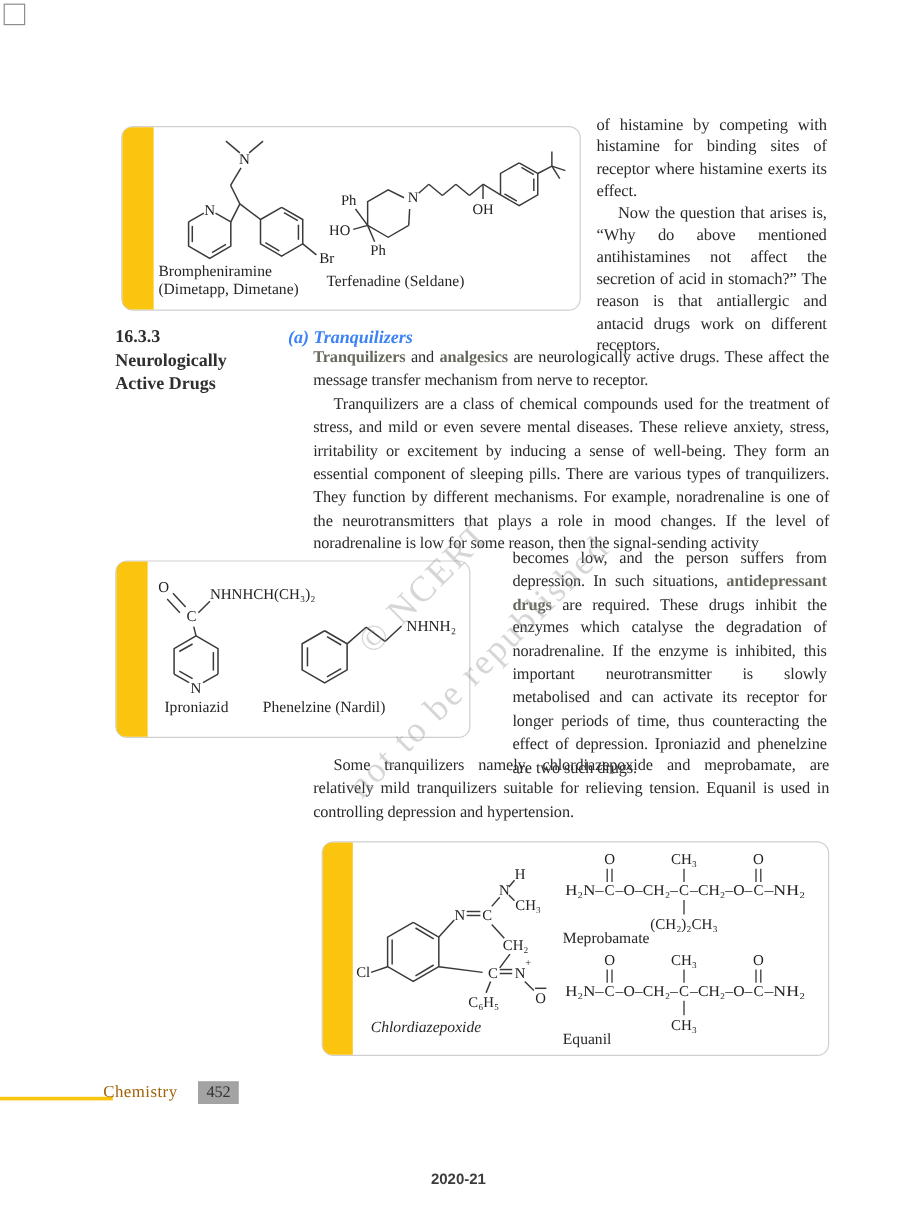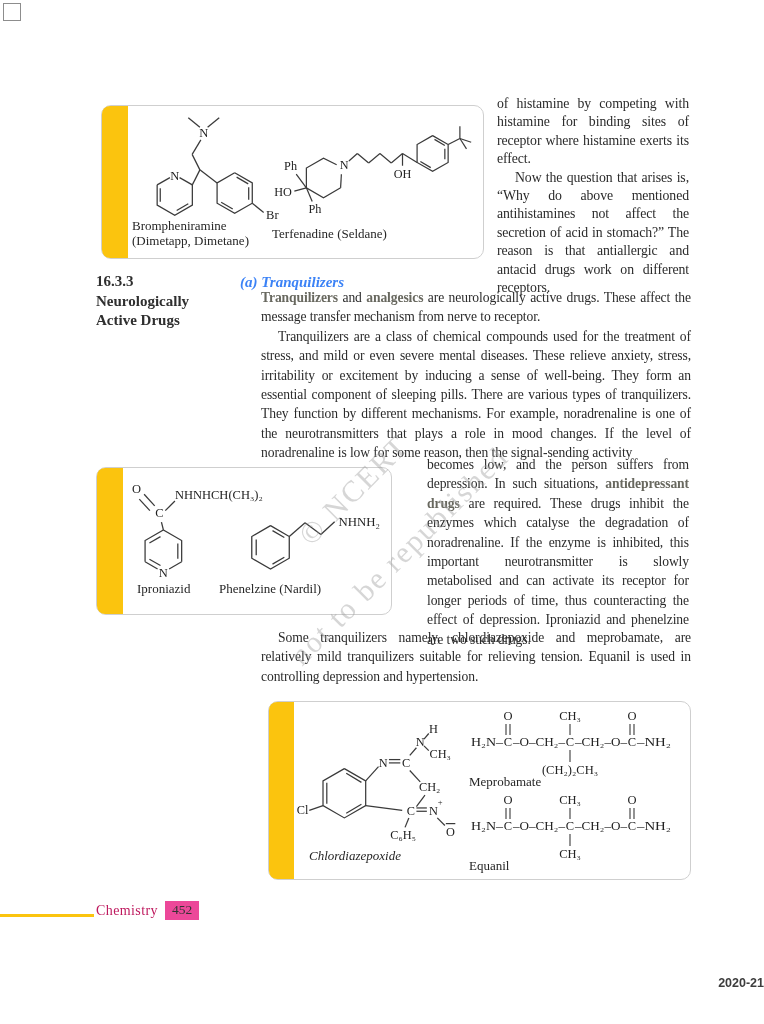--- a/index.html
+++ b/index.html
@@ -29,23 +29,23 @@
   svg.struct text{fill:#222;font-family:"Liberation Serif",serif;font-size:13px;text-anchor:middle;}
   svg.struct text.st{text-anchor:start;}
   svg.formula text{fill:#222;font-family:"Liberation Serif",serif;font-size:12.5px;}
   svg.formula line{stroke:#3a3a3a;stroke-width:1.1;}
   svg.formula text.mid{text-anchor:middle;}
   
   .wm{position:absolute;white-space:nowrap;color:rgba(158,158,158,0.42);font-size:30px;
       letter-spacing:2px;transform:rotate(-45deg);transform-origin:left top;z-index:30;pointer-events:none;}
   
   .foot-line{left:0;top:914px;width:94px;height:3px;background:#FBC40E;}
-  .foot-book{left:96px;top:903px;font-size:14px;color:#be185d;letter-spacing:0.4px;}
-  .foot-badge{left:165px;top:901px;background:#ec4899;padding:1px 7px 2px 7px;font-size:13.5px;color:#333;}
-  .foot-year{left:0;top:976px;width:100%;text-align:right;font-family:"Liberation Sans",sans-serif;
+  .foot-book{left:86px;top:903px;font-size:14px;color:#a16207;letter-spacing:0.4px;}
+  .foot-badge{left:165px;top:901px;background:#a3a3a3;padding:1px 7px 2px 7px;font-size:13.5px;color:#333;}
+  .foot-year{left:0;top:976px;width:100%;text-align:center;font-family:"Liberation Sans",sans-serif;
              font-weight:bold;font-size:12.5px;color:#3d3d3d;}
 </style>
 </head>
 <body>
 
 <div class="page">
 
   <div class="abs corner-mark"></div>
 
   <div class="chembox" style="left:101px;top:105px;width:381px;height:152px;">

